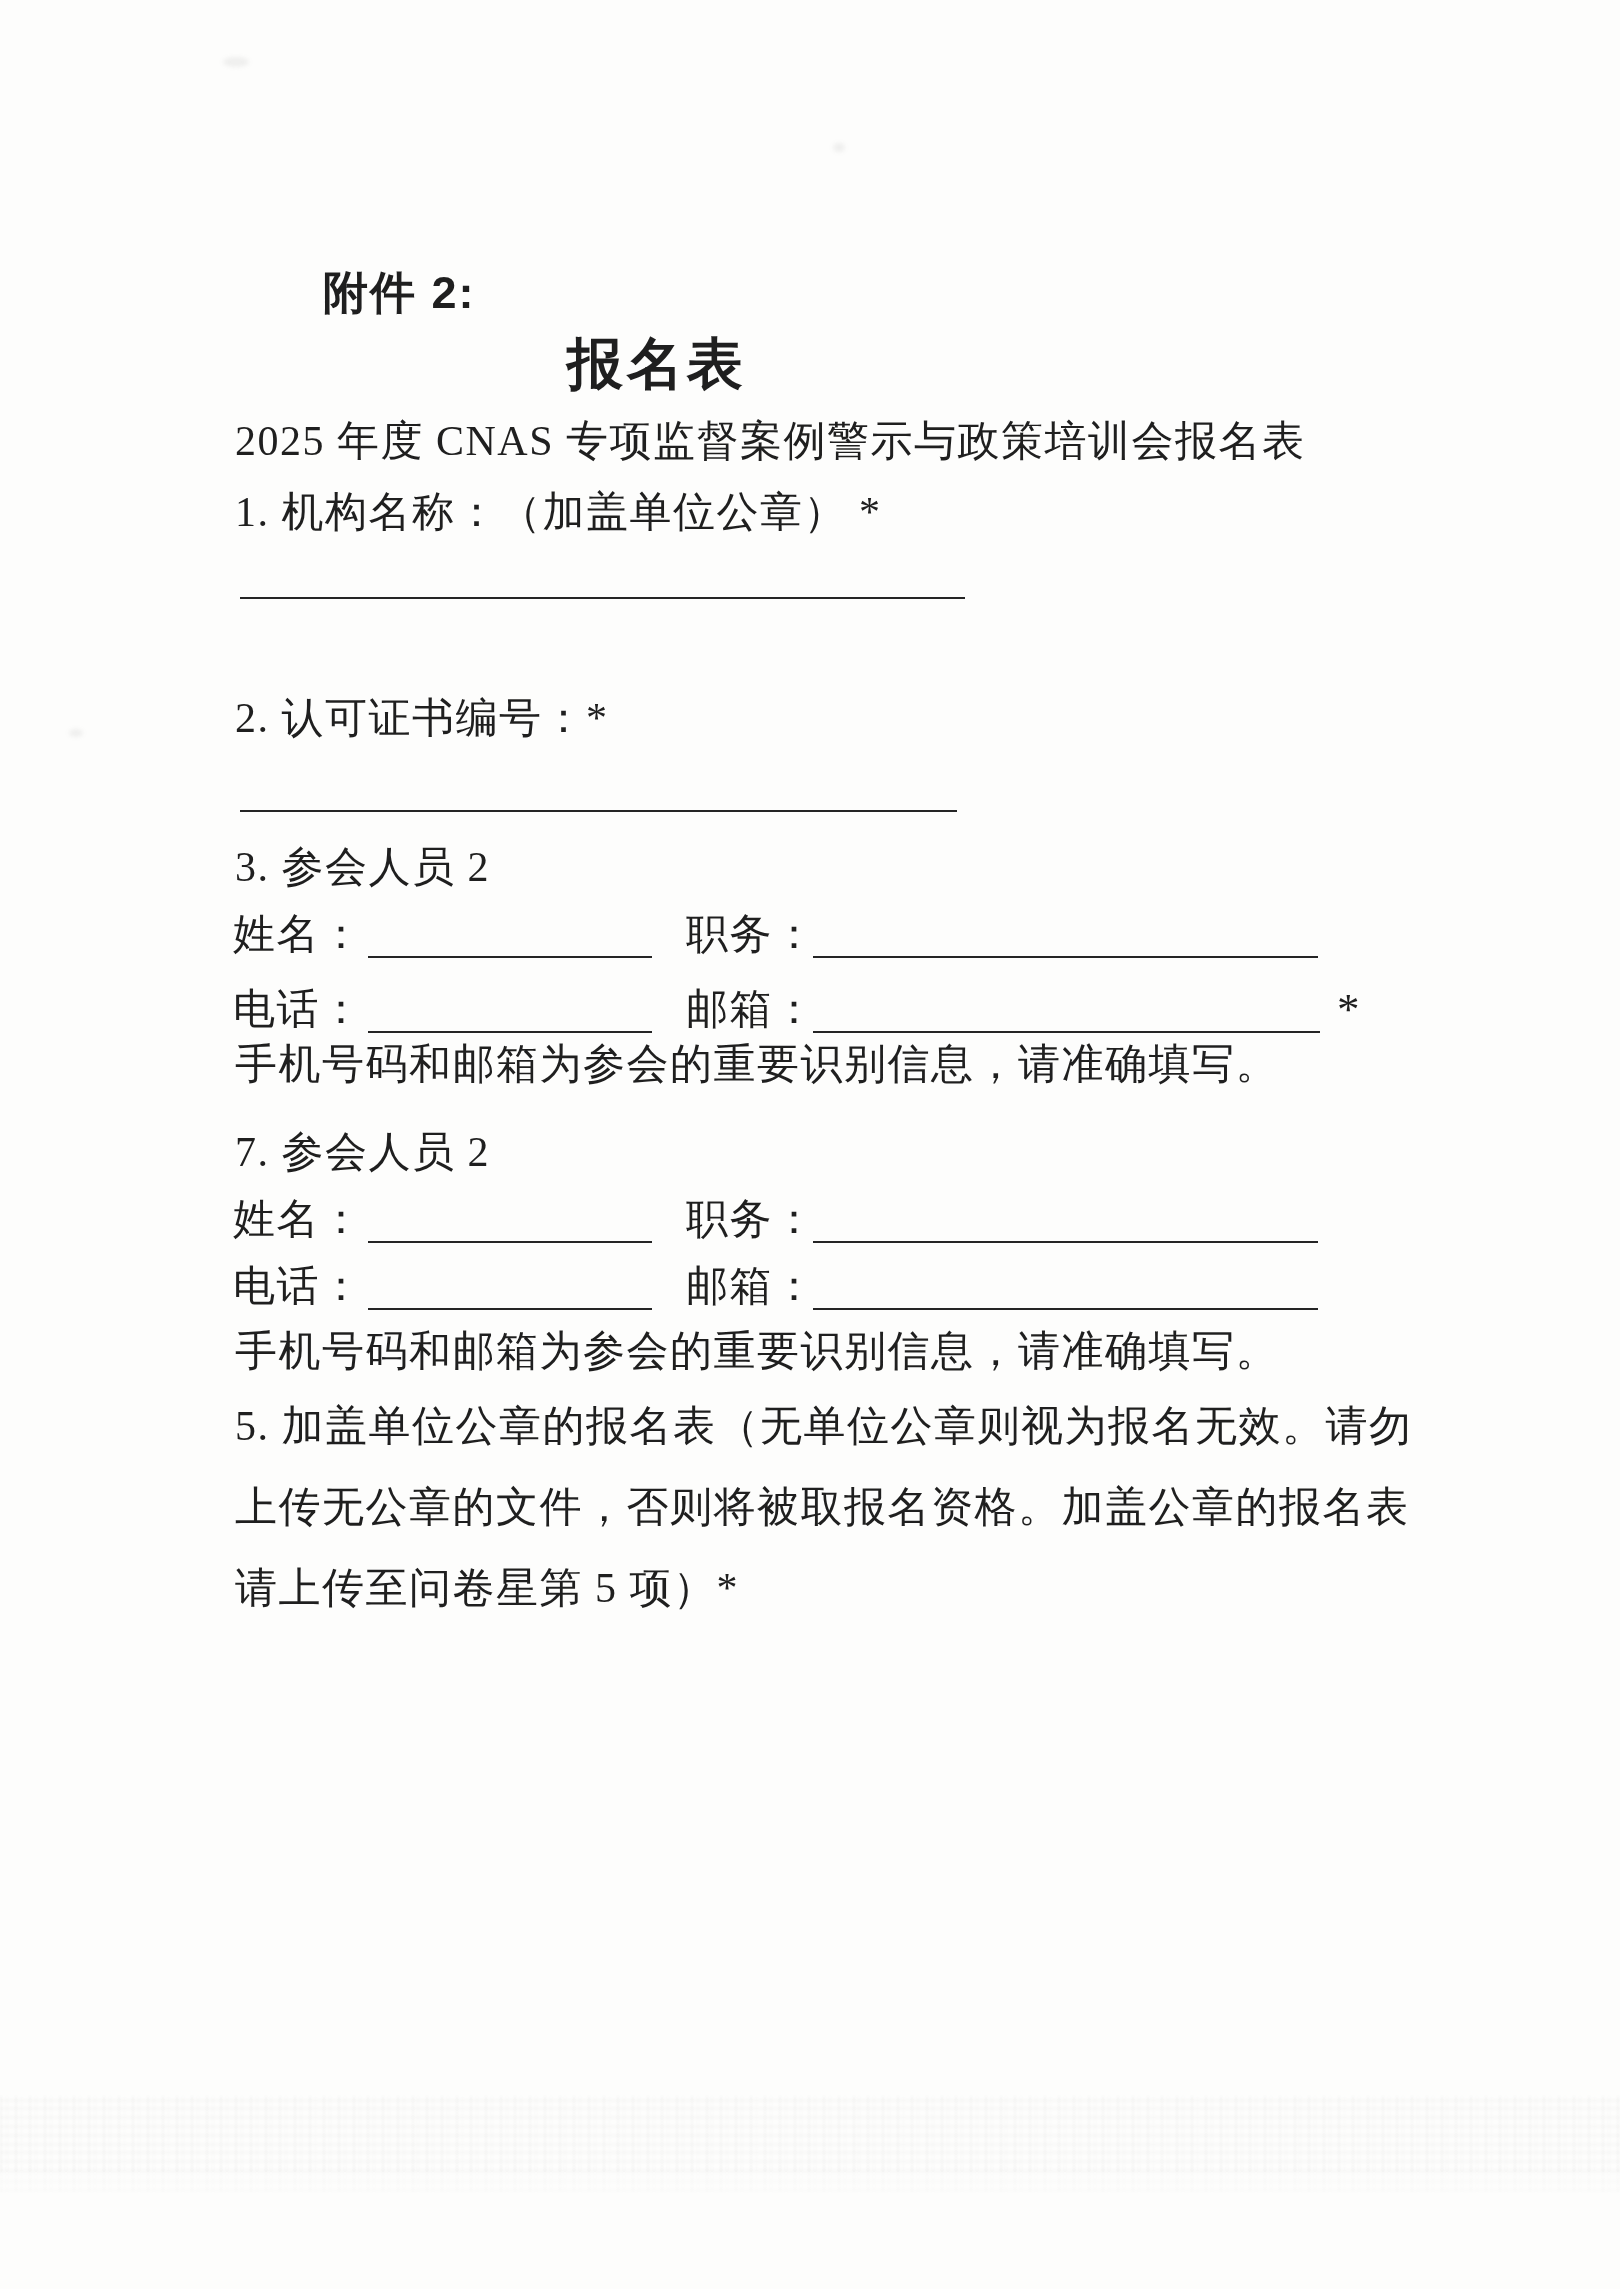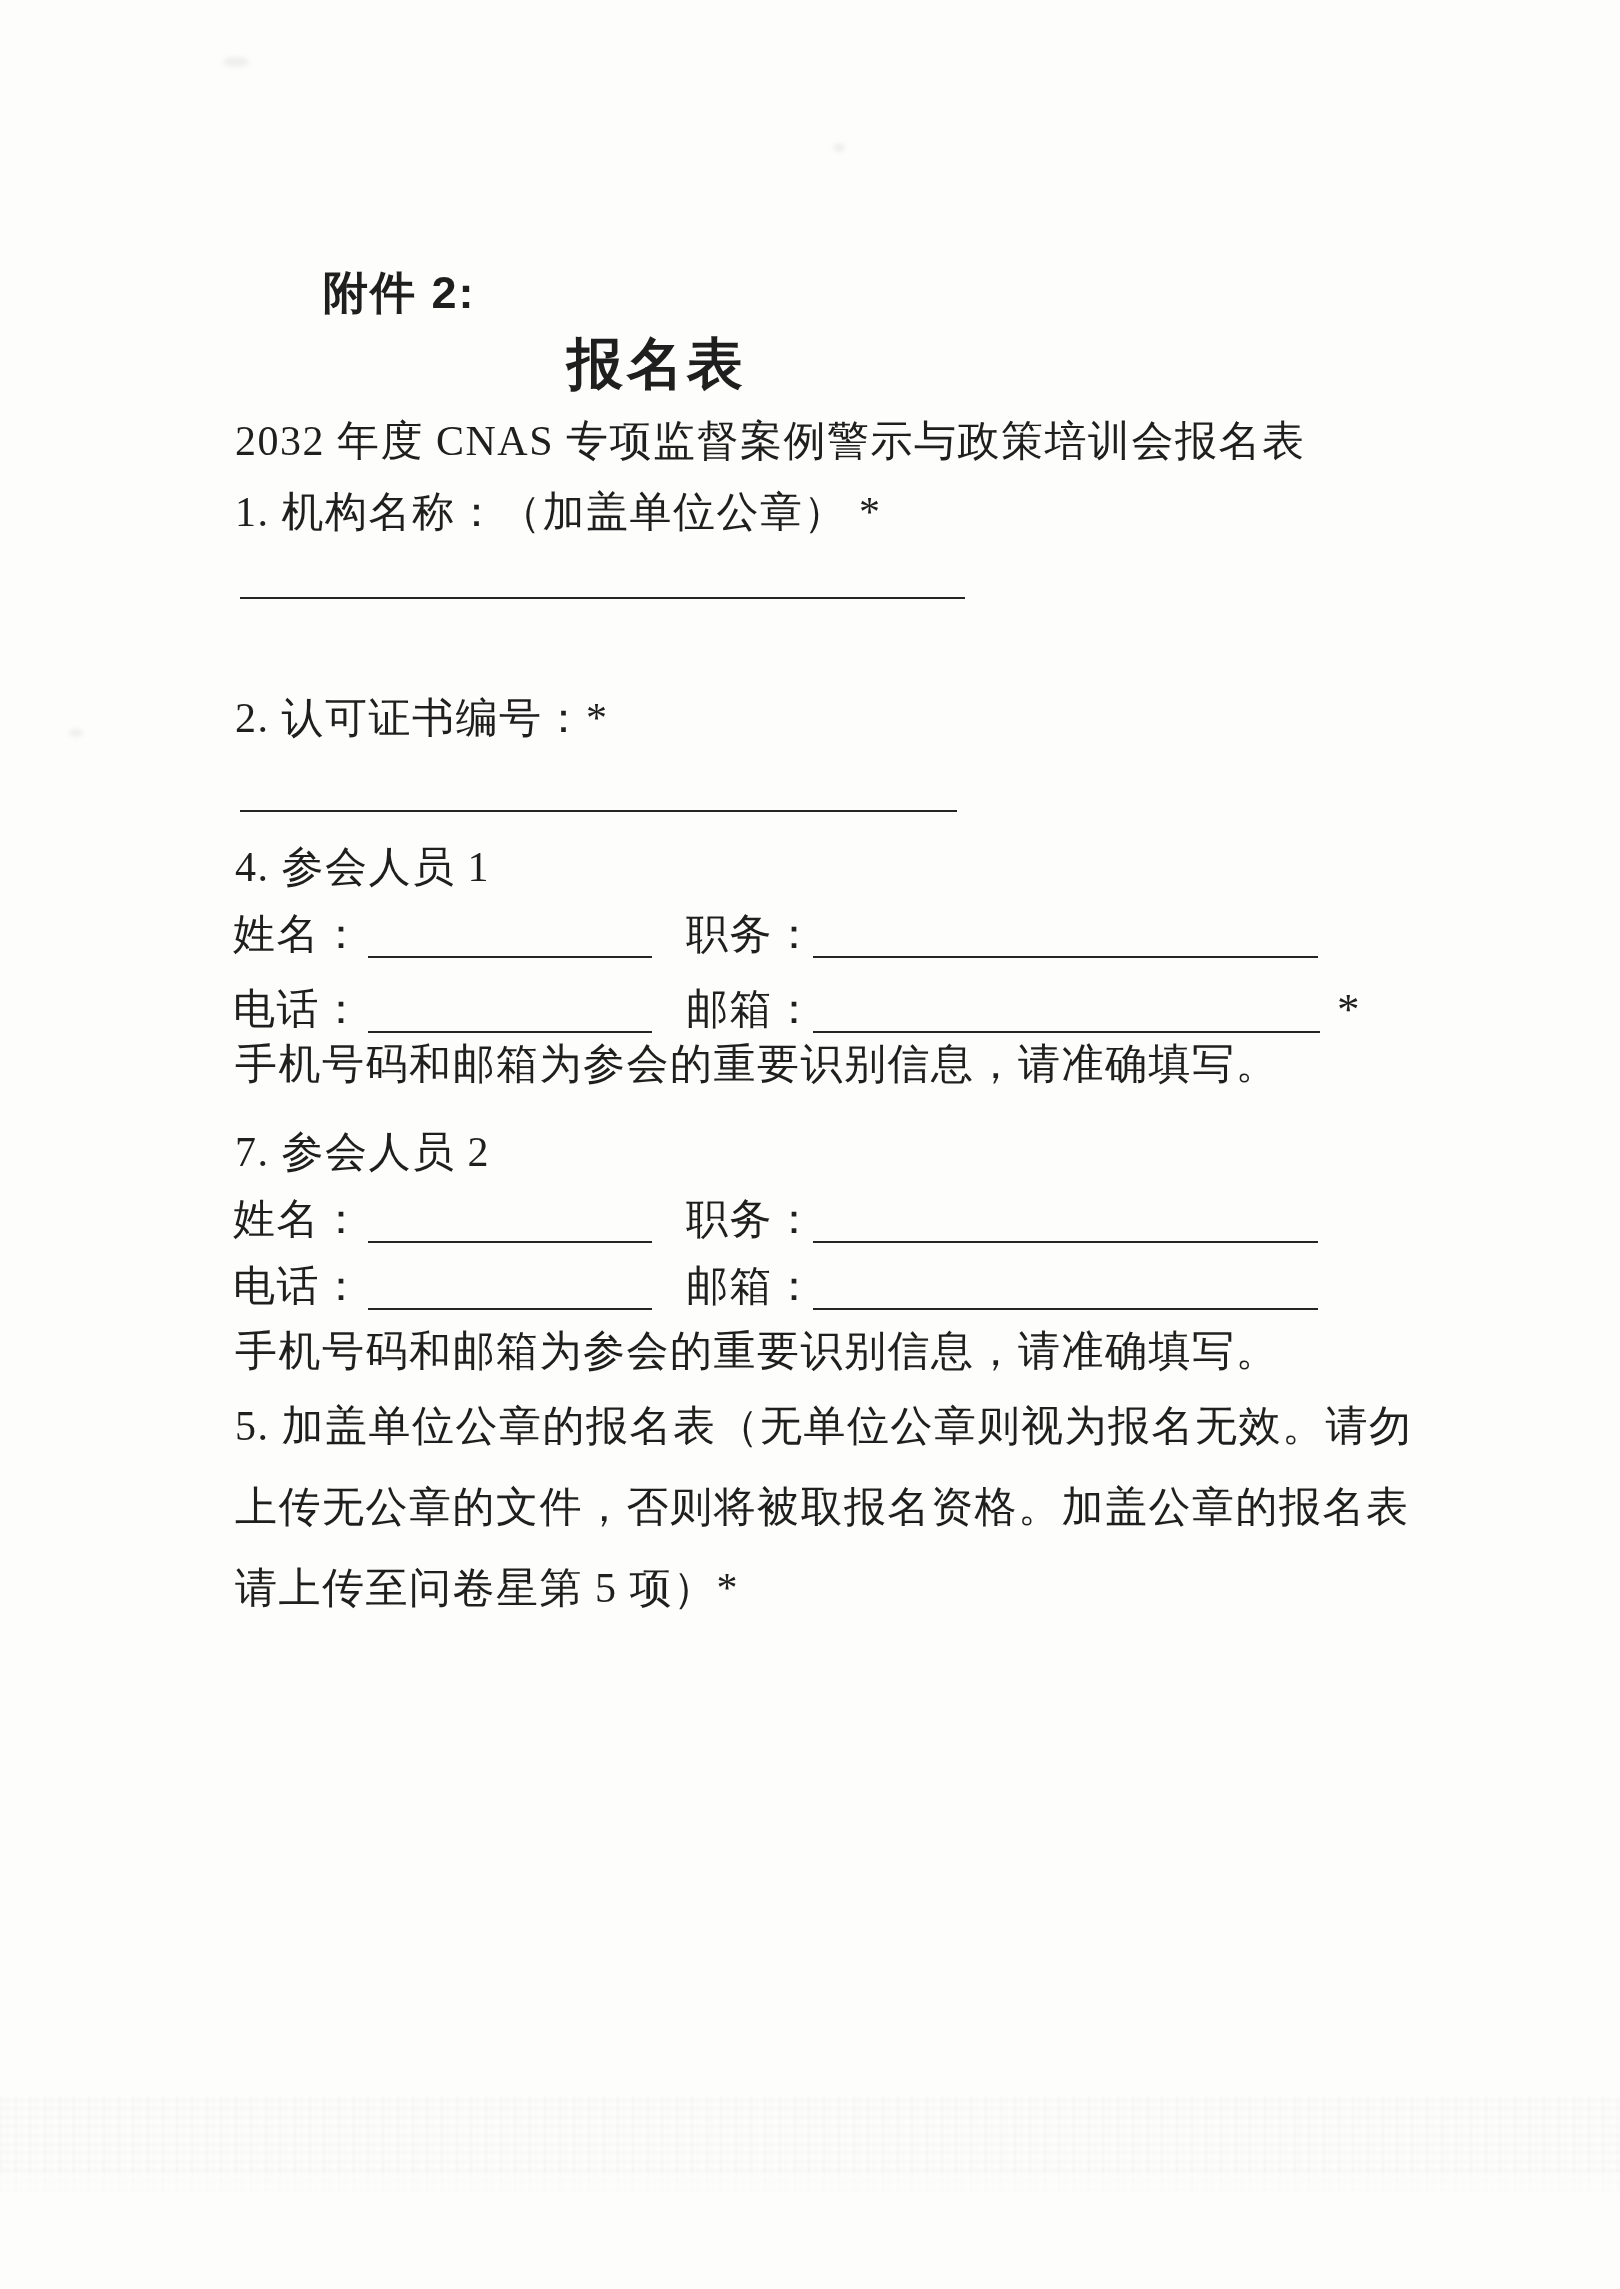--- a/index.html
+++ b/index.html
@@ -64,29 +64,29 @@
 </style>
 </head>
 <body>
 
 <div class="page">
 
   <div class="line heading-sans attachment">附件 2:</div>
 
   <div class="line heading-sans form-title">报名表</div>
 
-  <div class="line" style="top:418px">2032 年度 CNAS 专项监督案例警示与政策培训会报名表</div>
+  <div class="line" style="top:418px">2025 年度 CNAS 专项监督案例警示与政策培训会报名表</div>
 
   <div class="line" style="top:489px">1.  机构名称：（加盖单位公章）  *</div>
   <div class="rule" style="left:240px;top:597px;width:725px"></div>
 
   <div class="line" style="top:695px">2.  认可证书编号：*</div>
   <div class="rule" style="left:240px;top:810px;width:717px"></div>
 
-  <div class="line" style="top:844px">4.  参会人员 1</div>
+  <div class="line" style="top:844px">3.  参会人员 2</div>
 
   <div class="row" style="top:911px">
     <span class="lbl" style="left:233px">姓名：</span>
     <span class="blank" style="left:368px;width:284px"></span>
     <span class="lbl" style="left:686px">职务：</span>
     <span class="blank" style="left:813px;width:505px"></span>
   </div>
 
   <div class="row" style="top:986px">
     <span class="lbl" style="left:233px">电话：</span>

